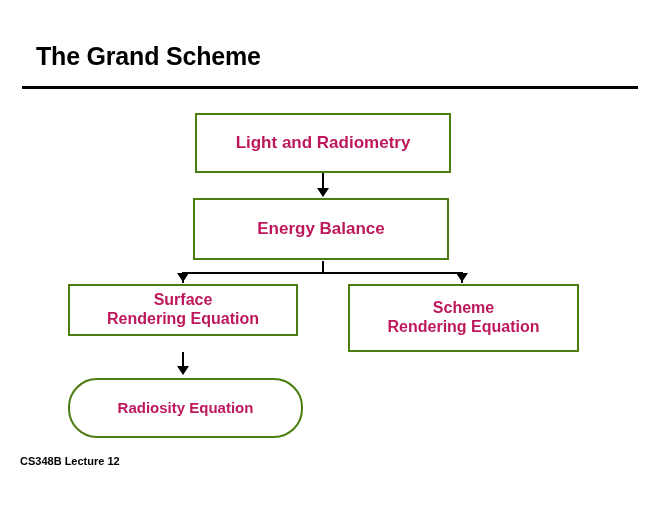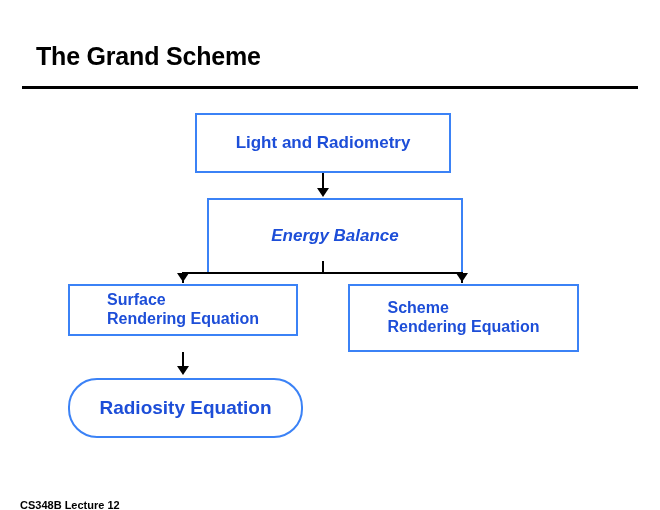--- a/index.html
+++ b/index.html
@@ -39,70 +39,69 @@
     top: 86px;
     width: 616px;
     height: 3px;
     background: #000000;
   }
 
   
   .node {
     position: absolute;
     box-sizing: border-box;
-    border: 2px solid #3b82f6;
+    border: 2px solid #4d7c0f;
     background: #ffffff;
-    color: #1d4ed8;
+    color: #be185d;
     font-weight: bold;
     display: flex;
     align-items: center;
     justify-content: center;
-    text-align: left;
+    text-align: center;
     line-height: 1.18;
   }
   .node .node-label {
     display: block;
     white-space: pre-line;
   }
 
   #node-light {
     left: 195px;
     top: 113px;
     width: 256px;
     height: 60px;
     font-size: 17px;
   }
   #node-energy {
-    left: 207px;
+    left: 193px;
     top: 198px;
     width: 256px;
-    height: 76px;
+    height: 62px;
     font-size: 17px;
-    font-style: italic;
   }
   #node-surface {
     left: 68px;
     top: 284px;
     width: 230px;
     height: 52px;
     font-size: 16px;
   }
   #node-volume {
     left: 348px;
     top: 284px;
     width: 231px;
     height: 68px;
     font-size: 16px;
   }
   #node-radiosity {
     left: 68px;
     top: 378px;
     width: 235px;
     height: 60px;
-    font-size: 19px;
+    font-size: 15px;
     border-radius: 29px;
   }
 
   
   .conn {
     position: absolute;
     background: #000000;
   }
   .conn-v { width: 2px; }
   .conn-h { height: 2px; }
@@ -133,21 +132,20 @@
   #arrow-surface-radiosity{ left: 177px; top: 366px; }
 
   
   .footer-text {
     position: absolute;
     top: 455px;
     font-size: 11px;
     font-weight: bold;
     color: #000000;
     white-space: nowrap;
-    margin-top: 44px;
   }
   #footer-left  { left: 20px; }
   #footer-right { right: 22px; }
 </style>
 </head>
 <body>
 
 <div id="slide">
 
   <div id="slide-title">The Grand Scheme</div>

